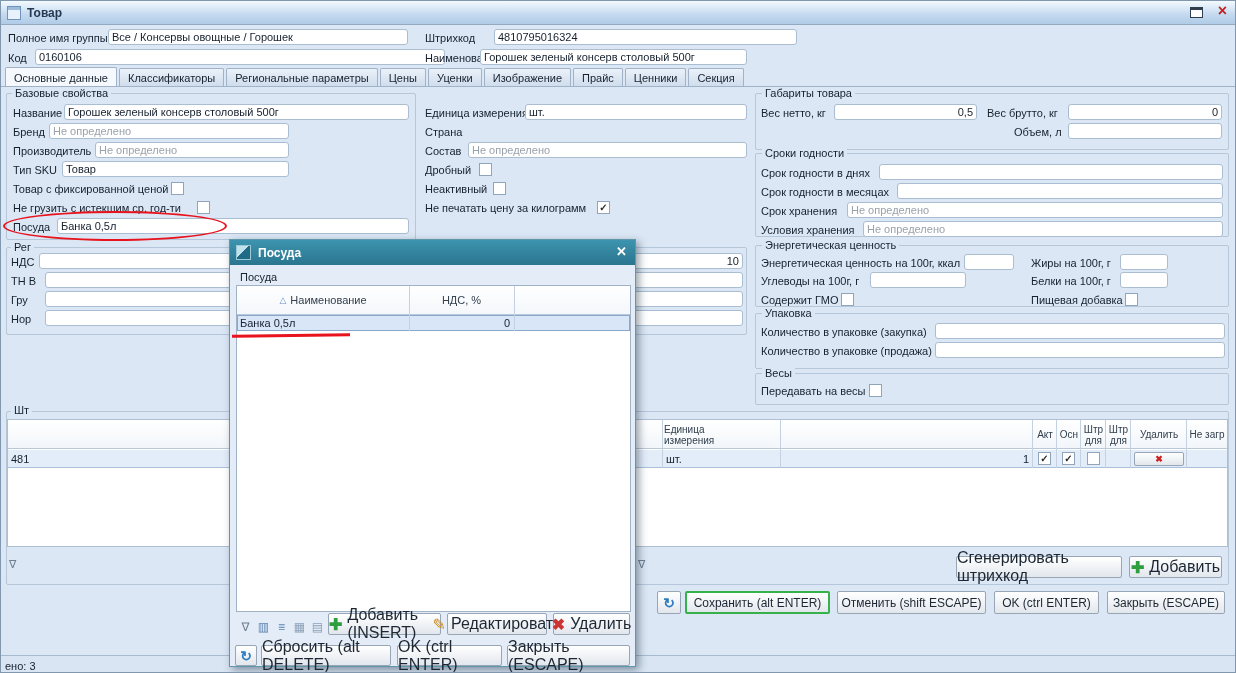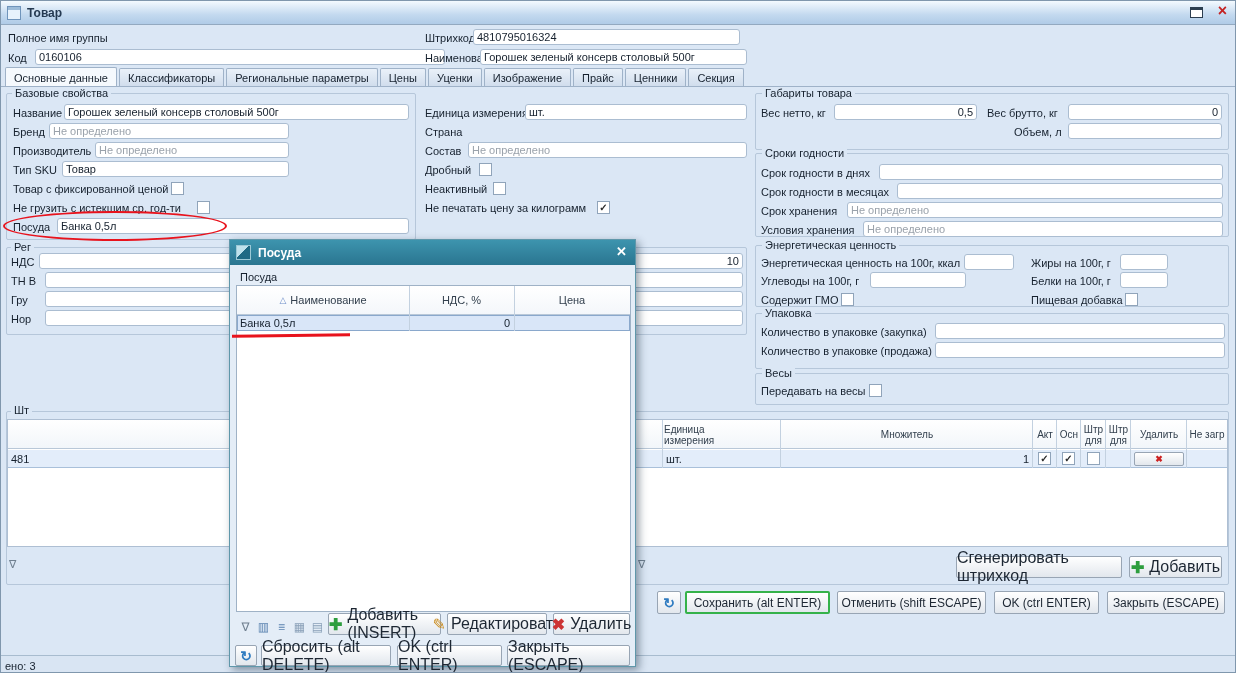--- a/index.html
+++ b/index.html
@@ -61,22 +61,23 @@
 <div class="win">
 
   <div class="titlebar">
     <div class="winicon"></div>
     <div class="apptitle">Товар</div>
   </div>
   <div class="maxbtn"></div>
   <div class="closebtn">×</div>
 
   <div class="lbl" style="left:7px;top:31px">Полное имя группы</div>
+  <div class="inp" style="left:107px;top:28px;width:300px">Все / Консервы овощные / Горошек</div>
   <div class="lbl" style="left:424px;top:31px">Штрихкод</div>
-  <div class="inp" style="left:472px;top:28px;width:267px">4810795016324</div>
+  <div class="inp" style="left:493px;top:28px;width:303px">4810795016324</div>
   <div class="lbl" style="left:7px;top:51px">Код</div>
   <div class="inp" style="left:34px;top:48px;width:410px">0160106</div>
   <div class="lbl" style="left:424px;top:51px">Наименование</div>
   <div class="inp" style="left:479px;top:48px;width:267px">Горошек зеленый консерв столовый 500г</div>
 
   <div class="tabbar">
     <div class="tab active">Основные данные</div>
     <div class="tab">Классификаторы</div>
     <div class="tab">Региональные параметры</div>
     <div class="tab">Цены</div>
@@ -174,21 +175,20 @@
   <div class="inp" style="left:44px;top:290px;width:698px"></div>
   <div class="lbl" style="left:10px;top:312px">Нор</div>
   <div class="inp" style="left:44px;top:309px;width:698px"></div>
 
   <div class="fs" style="left:5px;top:410px;width:1223px;height:174px"></div>
   <div class="leg" style="left:10px;top:403px">Шт</div>
 
   <div style="position:absolute;left:6px;top:418px;width:1221px;height:128px;background:#fff;border:1px solid #aebfd3;">
     <div style="position:absolute;left:0;top:0;width:100%;height:29px;border-bottom:1px solid #b9c8d8;background:linear-gradient(#ffffff,#f2f6fa);"></div>
     <div class="hcell" style="left:656px;width:75px;justify-content:flex-start;text-align:left">Единица измерения</div>
-    <div class="hcell" style="left:773px;width:252px">Множитель</div>
     <div class="hcell" style="left:1025px;width:24px">Акт</div>
     <div class="hcell" style="left:1049px;width:24px">Осн</div>
     <div class="hcell" style="left:1073px;width:25px">Штр для</div>
     <div class="hcell" style="left:1098px;width:25px">Штр для</div>
     <div class="hcell" style="left:1123px;width:56px">Удалить</div>
     <div class="hcell" style="left:1179px;width:40px">Не загр</div>
 
     <div style="position:absolute;left:0;top:30px;width:100%;height:18px;background:#e3edfa;border-bottom:1px solid #a9c0da;"></div>
     <div class="lbl" style="left:3px;top:33px">481</div>
     <div class="lbl" style="left:658px;top:33px">шт.</div>
@@ -239,21 +239,20 @@
 
     <div class="lbl" style="left:10px;top:31px">Посуда</div>
 
     <div style="position:absolute;left:6px;top:45px;width:395px;height:327px;background:#fff;border:1px solid #9fb2c6;">
       <div style="position:absolute;left:0;top:0;width:100%;height:29px;border-bottom:1px solid #b9c8d8;background:linear-gradient(#ffffff,#f4f7fb);"></div>
       <div class="hcell" style="left:0;width:172px;font-size:11px;gap:4px">
         <span style="color:#6f8fc9;font-size:9px">△</span>
         <span>Наименование</span>
       </div>
       <div class="hcell" style="left:172px;width:105px;font-size:11px">НДС, %</div>
-      <div class="hcell" style="left:277px;width:116px;font-size:11px">Цена</div>
 
       <div style="position:absolute;left:0;top:29px;width:100%;height:16px;background:#d9e6f8;outline:1px solid #8aa8cc;outline-offset:-1px;"></div>
       <div class="lbl" style="left:3px;top:31px">Банка 0,5л</div>
       <div class="lbl" style="left:172px;top:31px;width:101px;text-align:right">0</div>
       <div class="lbl" style="left:280px;top:31px;width:110px"></div>
 
       <div class="vline" style="left:172px;top:0;height:45px"></div>
       <div class="vline" style="left:277px;top:0;height:45px"></div>
     </div>
 

